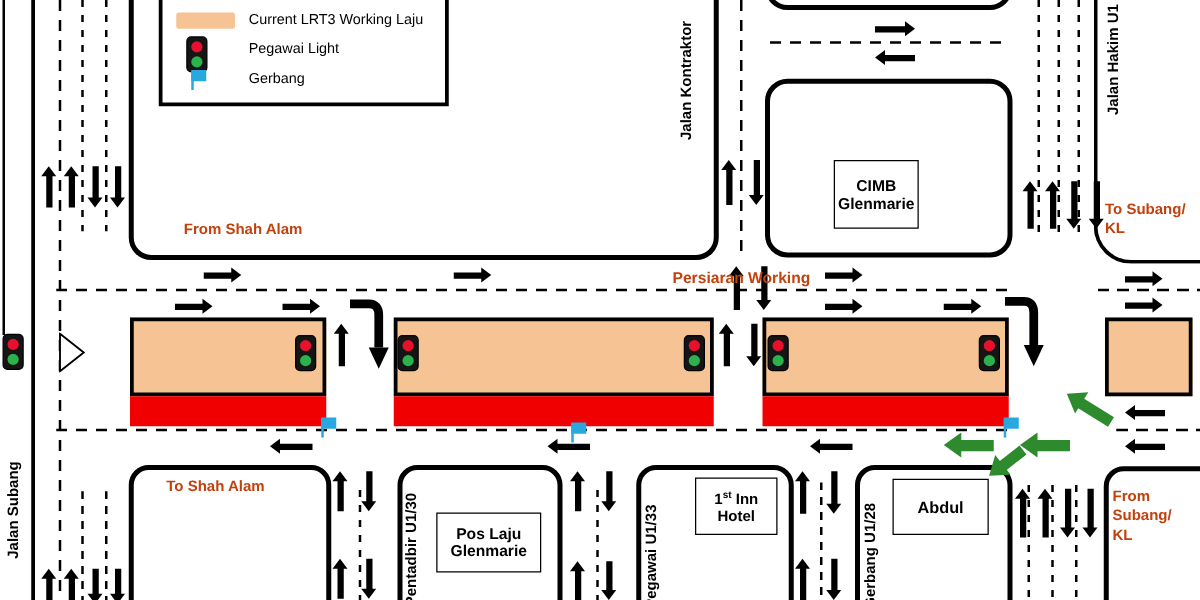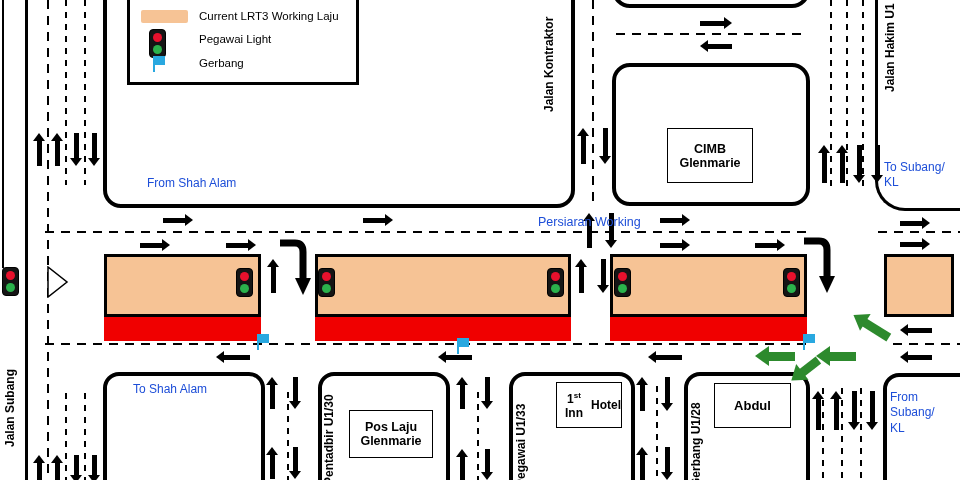--- a/index.html
+++ b/index.html
@@ -29,21 +29,21 @@
   .ga.al::after{border-top:10.5px solid transparent;border-bottom:10.5px solid transparent;border-right:14px solid var(--c);}
   
   .tl{width:17px;height:29px;background:#151515;border:1px solid #000;border-radius:4px;box-sizing:border-box;}
   .tl::before{content:"";position:absolute;left:3px;top:3px;width:9px;height:9px;border-radius:50%;background:var(--light-red);}
   .tl::after{content:"";position:absolute;left:3px;bottom:3px;width:9px;height:9px;border-radius:50%;background:var(--light-green);}
   
   .fl{width:14px;height:17px;}
   .fl .pole{position:absolute;left:1px;top:1px;width:2px;height:15px;background:var(--flag-blue);}
   .fl .flag{position:absolute;left:1px;top:0;width:12px;height:9px;background:var(--flag-blue);}
   
-  .lb{font-weight:normal;font-size:12px;color:#1d4ed8;white-space:pre-line;line-height:1.28;}
+  .lb{font-weight:bold;font-size:12px;color:#c2410c;white-space:pre-line;line-height:1.28;}
   .tb{border:1.5px solid #000;background:#fff;display:flex;align-items:center;justify-content:center;text-align:center;font-weight:bold;color:#000;box-sizing:border-box;white-space:pre-line;}
   .vt{font-weight:bold;font-size:12px;line-height:17px;white-space:nowrap;transform:rotate(-90deg);transform-origin:0 100%;color:#000;}
   .lbox{border:3px solid #000;background:#fff;box-sizing:border-box;}
   .lgl{font-size:11.5px;color:#000;}
   sup{font-size:8px;}
 </style>
 </head>
 <body>
 
 <div class="stage">
@@ -175,28 +175,28 @@
       <span class="flag"></span>
       <span class="pole"></span>
     </div>
 
   <svg class="s" style="left:47px;top:266px" width="22" height="32" viewBox="0 0 22 32">
       <polygon points="1,1 1,31 20,16" fill="#fff" stroke="#000" stroke-width="1.5"></polygon>
     </svg>
 
   <div class="s lb" style="left:147px;top:176px">From Shah Alam</div>
   <div class="s lb" style="left:538px;top:214px;font-size:12.5px">Persiaran Working</div>
-  <div class="s tb" style="left:667px;top:128px;width:86px;height:55px;font-size:12.5px"><span>CIMB
+  <div class="s tb" style="left:667px;top:128px;width:68px;height:55px;font-size:12.5px"><span>CIMB
 Glenmarie</span></div>
   <div class="s lb" style="left:884px;top:160px">To Subang/
 KL</div>
   <div class="s lb" style="left:133px;top:382px">To Shah Alam</div>
   <div class="s tb" style="left:349px;top:410px;width:84px;height:48px;font-size:12.5px"><span>Pos Laju
 Glenmarie</span></div>
-  <div class="s tb" style="left:556px;top:382px;width:66px;height:46px;font-size:12px;flex-direction:row">
+  <div class="s tb" style="left:556px;top:382px;width:66px;height:46px;font-size:12px;flex-direction:column">
     <span><span>1</span><sup>st</sup><span> Inn</span></span>
     <span>Hotel</span>
   </div>
   <div class="s tb" style="left:714px;top:383px;width:77px;height:45px;font-size:13px"><span>Abdul</span></div>
   <div class="s lb" style="left:890px;top:390px">From
 Subang/
 KL</div>
 
   <div class="s vt" style="left:19px;top:430px">Jalan Subang</div>
   <div class="s vt" style="left:558px;top:95px">Jalan Kontraktor</div>

